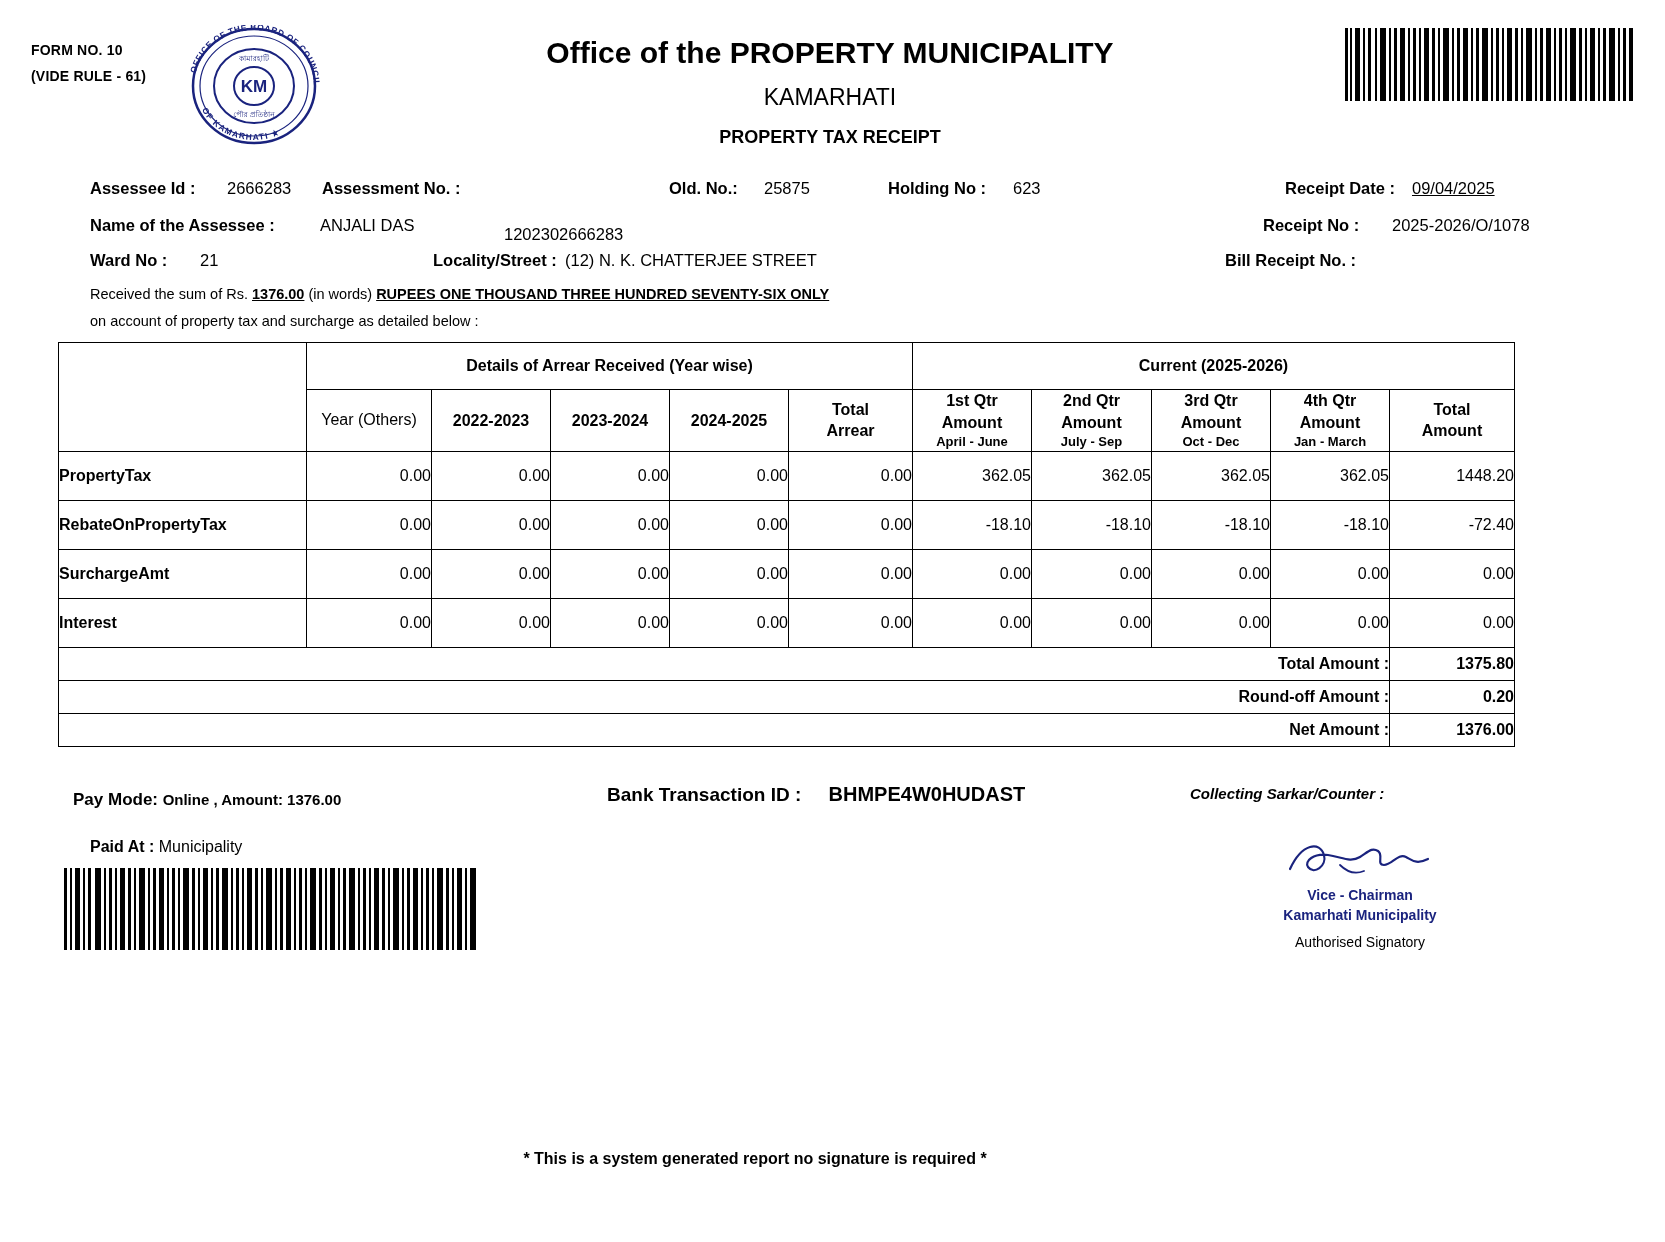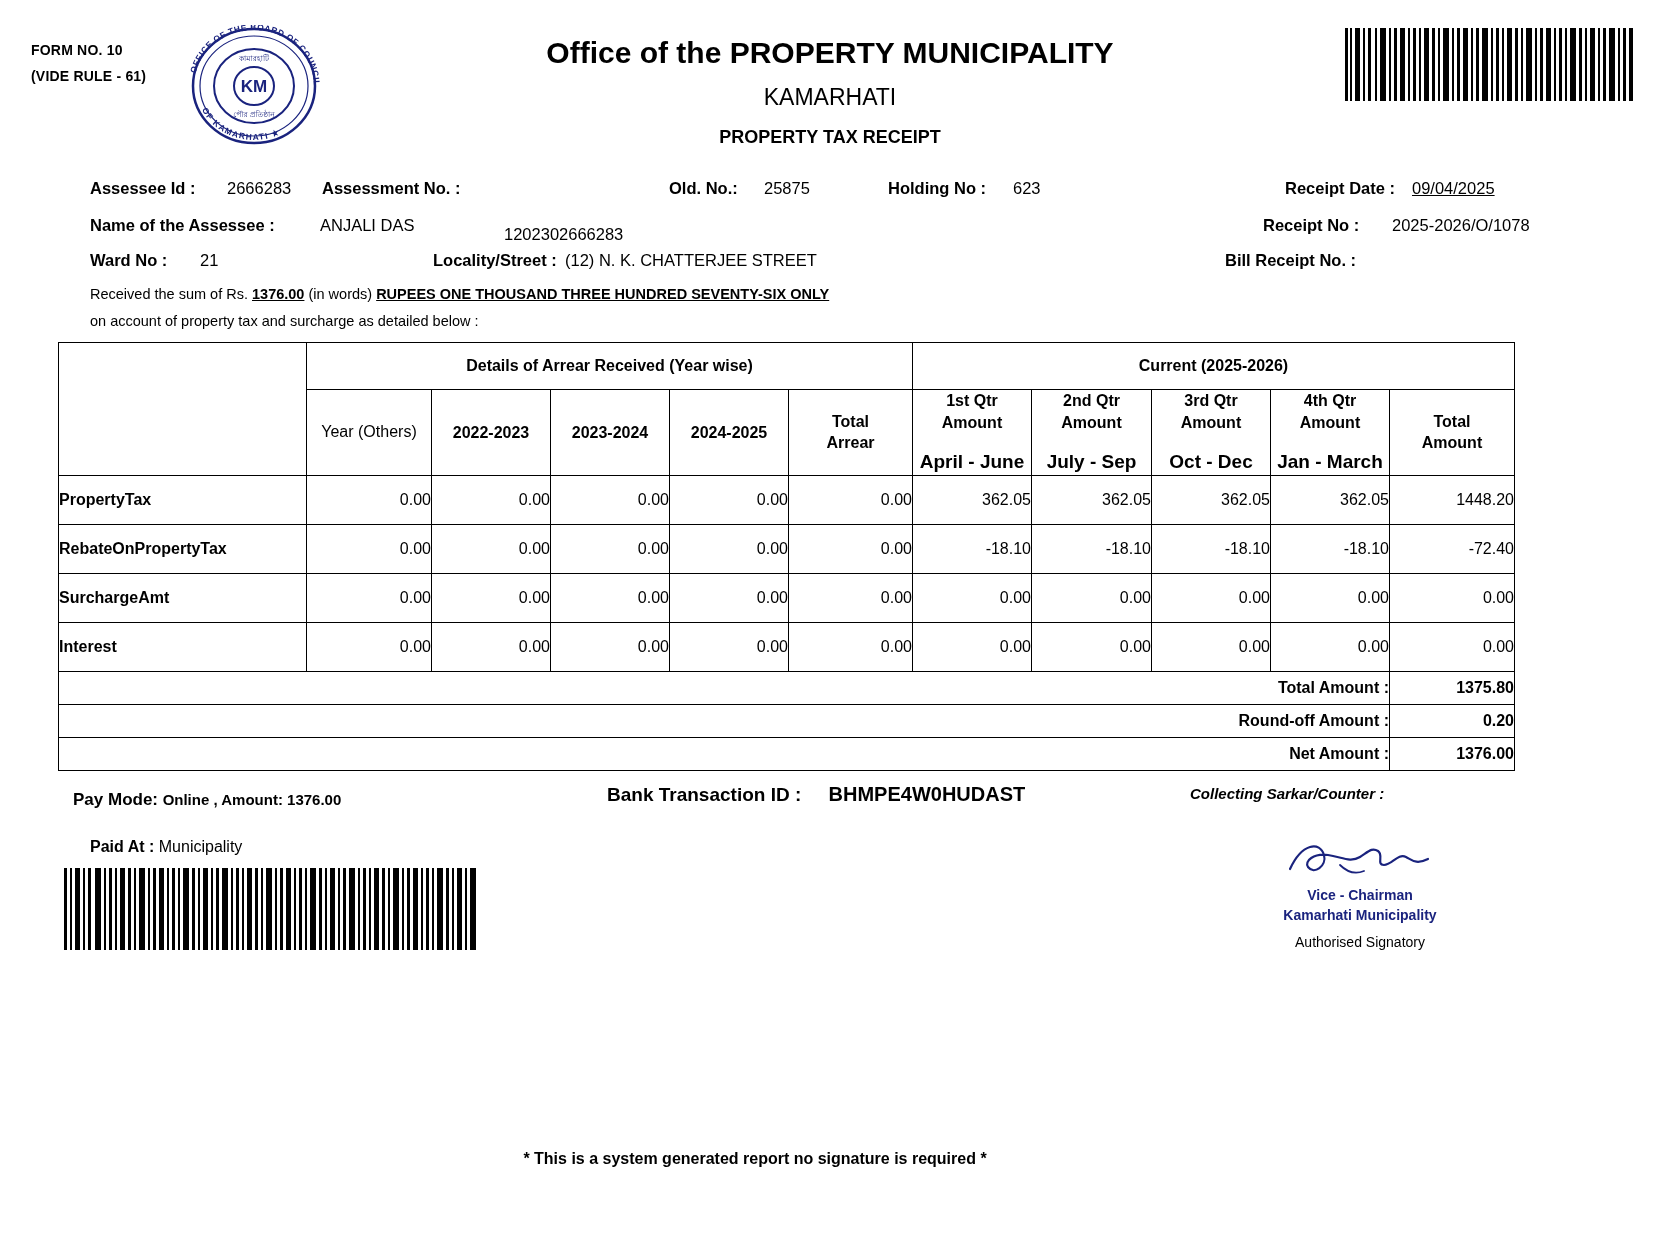--- a/index.html
+++ b/index.html
@@ -123,21 +123,21 @@
     font-size: 19px;
     height: 46px;
   }
   .sub-head {
     text-align: center;
     font-weight: bold;
     font-size: 15.5px;
     line-height: 1.35;
     padding: 4px 2px;
   }
-  .sub-head .small { font-size: 19px; font-weight: bold; margin-top: 16px; }
+  .sub-head .small { font-size: 13px; font-weight: bold; }
   .yr-others {
     text-align: center;
     font-size: 15px;
     font-weight: normal;
     vertical-align: top;
     padding-top: 10px;
   }
   .rowlbl {
     font-weight: bold;
     font-size: 18px;

